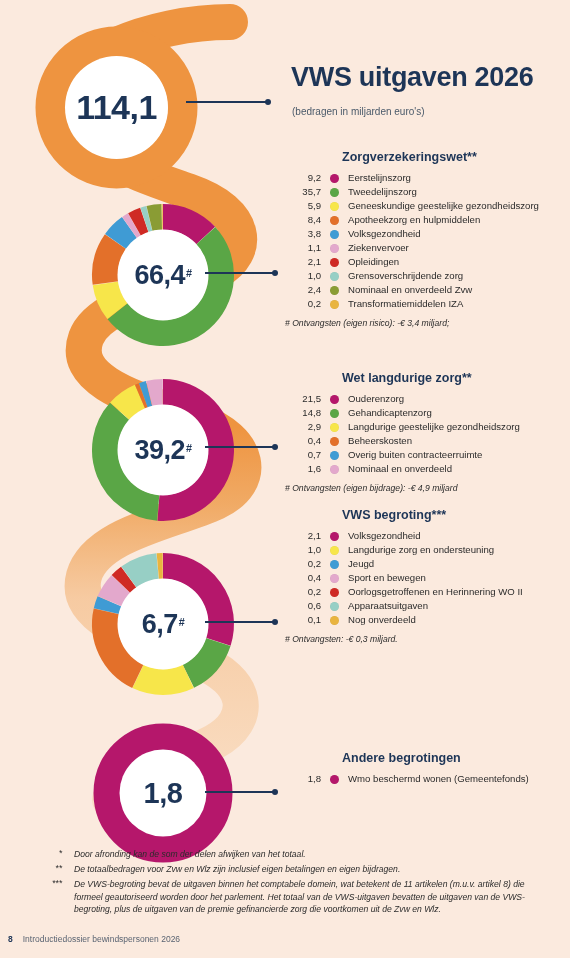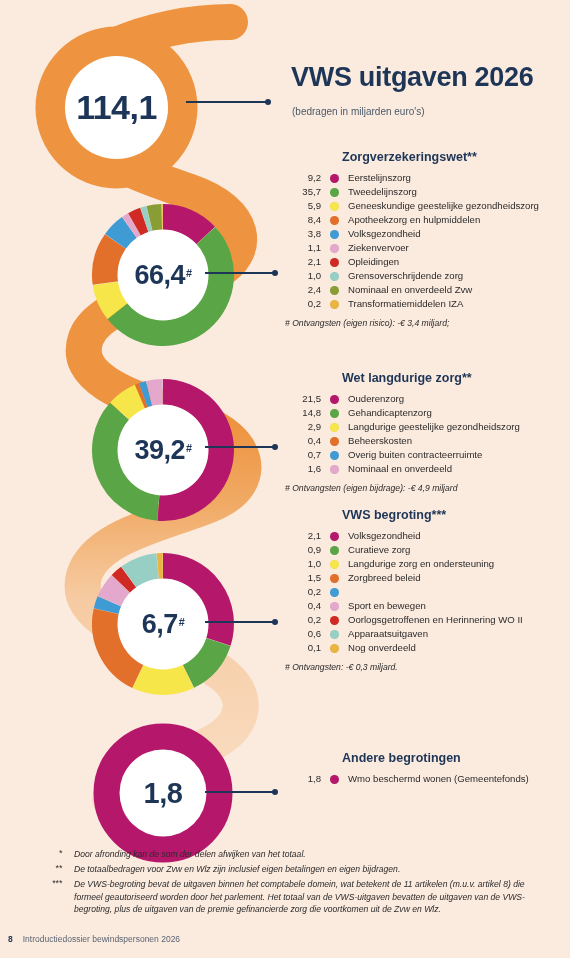--- a/index.html
+++ b/index.html
@@ -298,37 +298,28 @@
 
     <div class="block" style="top:508px;">
       <div class="block-title">VWS begroting***</div>
       <ul class="legend" id="legend-beg">
           <li>
             <span class="val">2,1</span>
             <span class="swatch" style="background: rgb(181, 23, 107);"></span>
             <span class="lbl">Volksgezondheid</span>
           </li>
           <li>
-            <span class="val">0,9</span>
-            <span class="swatch" style="background: rgb(90, 166, 70);"></span>
-            <span class="lbl">Curatieve zorg</span>
-          </li>
-          <li>
             <span class="val">1,0</span>
             <span class="swatch" style="background: rgb(247, 230, 74);"></span>
             <span class="lbl">Langdurige zorg en ondersteuning</span>
           </li>
           <li>
-            <span class="val">1,5</span>
-            <span class="swatch" style="background: rgb(227, 112, 42);"></span>
-            <span class="lbl">Zorgbreed beleid</span>
-          </li>
-          <li>
             <span class="val">0,2</span>
             <span class="swatch" style="background: rgb(63, 155, 212);"></span>
+            <span class="lbl">Jeugd</span>
           </li>
           <li>
             <span class="val">0,4</span>
             <span class="swatch" style="background: rgb(227, 168, 204);"></span>
             <span class="lbl">Sport en bewegen</span>
           </li>
           <li>
             <span class="val">0,2</span>
             <span class="swatch" style="background: rgb(207, 42, 36);"></span>
             <span class="lbl">Oorlogsgetroffenen en Herinnering WO II</span>

